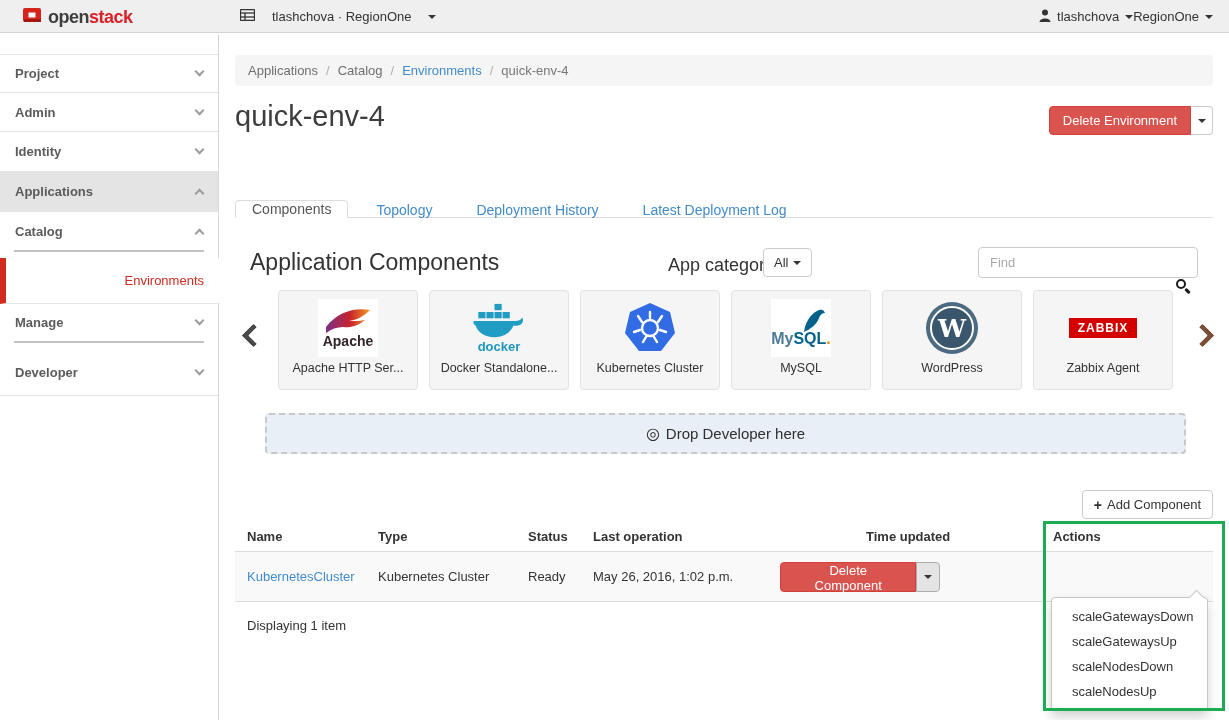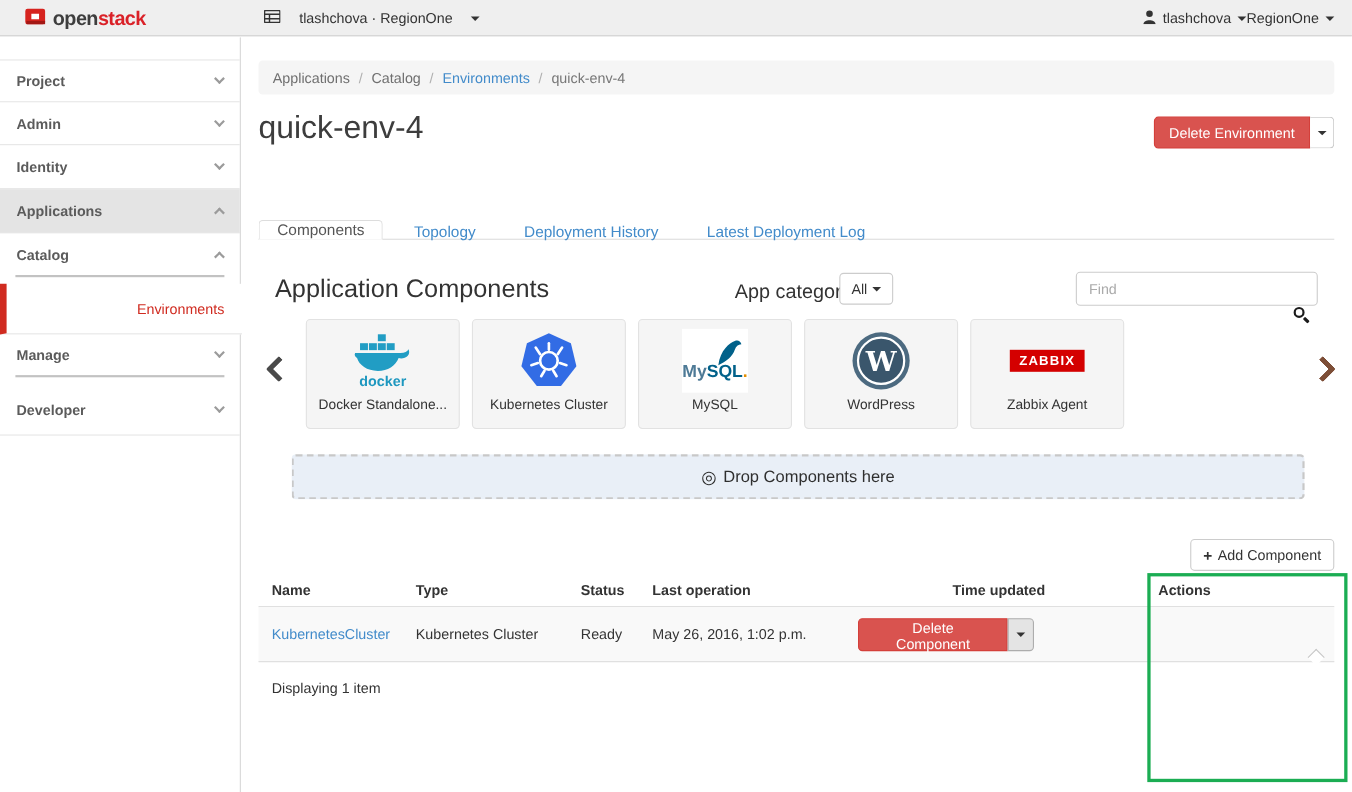--- a/index.html
+++ b/index.html
@@ -218,20 +218,36 @@
     <span>All</span>
     <span class="caret"></span>
   </div>
   <input class="find-input" type="text" placeholder="Find" style="">
   <span class="search-icon"></span>
 
   <div class="car-arrow left"></div>
   <div class="car-arrow right"></div>
   <div class="tiles">
 
+    <div class="tile">
+      <div class="tile-img white">
+        <svg width="46" height="28" viewBox="0 0 46 28">
+          <defs>
+              <linearGradient id="apg" x1="0" y1="0" x2="1" y2="0">
+            <stop offset="0" stop-color="#79308a"></stop>
+                <stop offset="0.55" stop-color="#c9252c"></stop>
+                <stop offset="1" stop-color="#f69923"></stop>
+          </linearGradient>
+            </defs>
+          <path d="M1 20 C12 5 30 0 45 3 C37 11 30 13 24 14 C31 14 36 14 40 13 C33 19 25 21 18 20 C12 20 6 22 1 26 Z" fill="url(#apg)"></path>
+        </svg>
+        <div class="apache-word">Apache</div>
+      </div>
+      <div class="tile-label">Apache HTTP Ser...</div>
+    </div>
 
     <div class="tile">
       <div class="tile-img">
         <svg width="54" height="36" viewBox="0 0 60 40">
           <g fill="#219dc4">
             <rect x="25" y="1" width="8" height="7"></rect>
             <rect x="7" y="10" width="8" height="7"></rect>
               <rect x="16" y="10" width="8" height="7"></rect>
               <rect x="25" y="10" width="8" height="7"></rect>
               <rect x="34" y="10" width="8" height="7"></rect>
@@ -288,21 +304,21 @@
       <div class="tile-img">
         <div class="zabbix-badge">ZABBIX</div>
       </div>
       <div class="tile-label">Zabbix Agent</div>
     </div>
 
   </div>
 
   <div class="dropzone">
     <span class="bullseye">◎</span>
-    <span>Drop Components here</span>
+    <span>Drop Developer here</span>
   </div>
 
   <button class="add-btn">
     <span class="plus">+</span>
     <span>Add Component</span>
   </button>
 
   <div class="ctable">
     <div class="trow head">
       <div class="c-name">Name</div>
@@ -323,16 +339,22 @@
           <div class="comp-toggle">
             <span class="caret"></span>
           </div>
         </div>
       </div>
     </div>
     <div class="t-footer">Displaying 1 item</div>
   </div>
 
   <div class="menu-notch"></div>
+  <div class="action-menu">
+    <div class="mi">scaleGatewaysDown</div>
+    <div class="mi">scaleGatewaysUp</div>
+    <div class="mi">scaleNodesDown</div>
+    <div class="mi">scaleNodesUp</div>
+  </div>
 
   <div class="green-box"></div>
 
 </div>
 
 </body></html>

